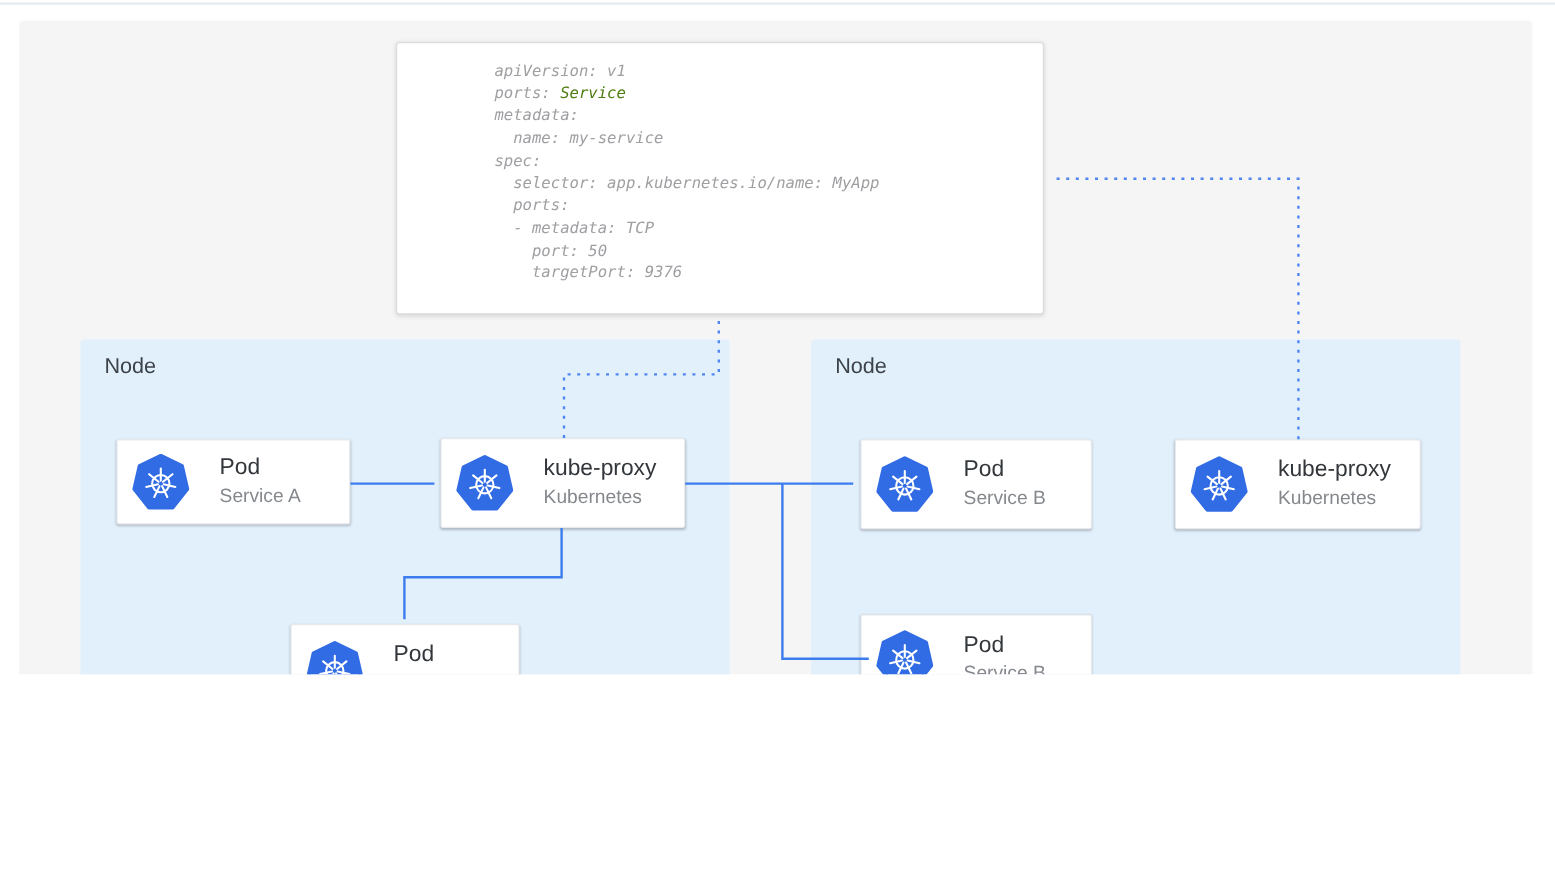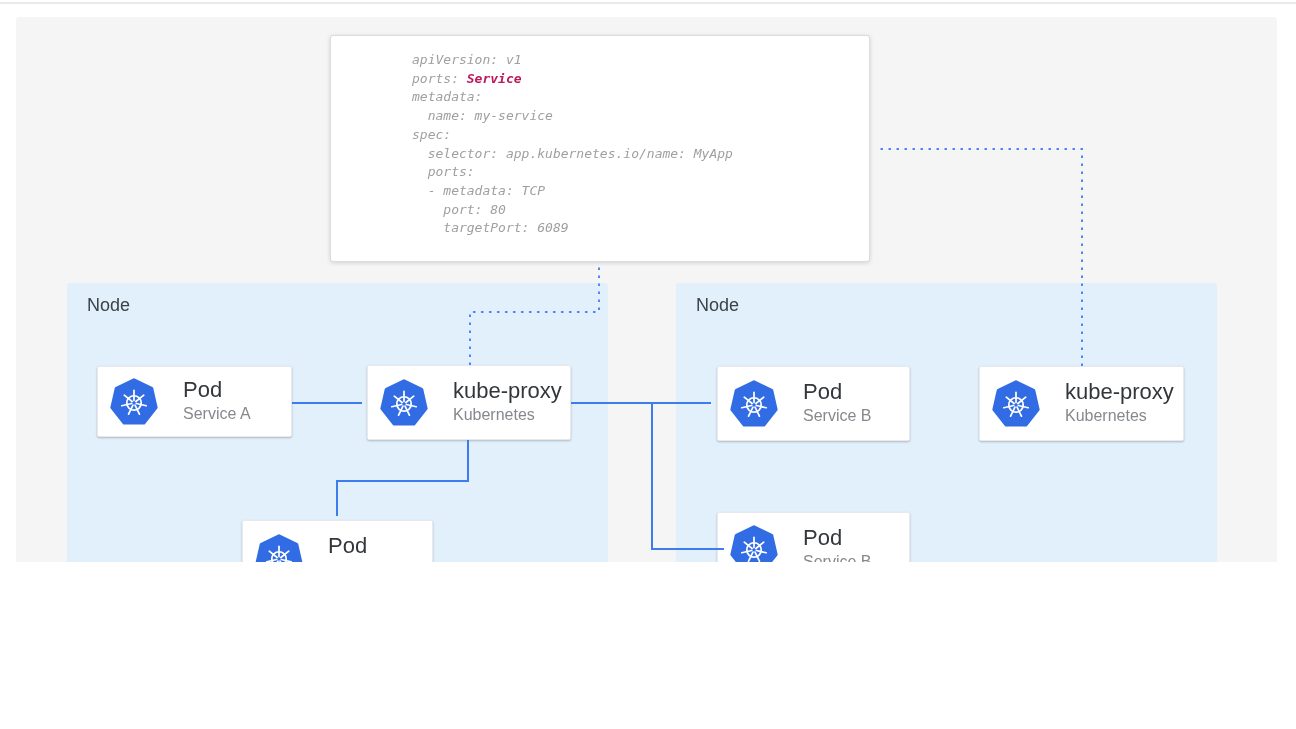--- a/index.html
+++ b/index.html
@@ -22,41 +22,41 @@
     position:absolute; left:330px; top:35px; width:540px; height:227px;
     background:#ffffff; border:1px solid #dadce0; border-radius:3px;
     box-shadow:0 1px 4px rgba(0,0,0,.14);
     padding:15px 0 0 81px;
   }
   .yaml-line {
     font-family:"DejaVu Sans Mono","Liberation Mono",monospace;
     font-style:italic; font-size:13px; line-height:18.7px;
     color:#9e9fa2; white-space:pre;
   }
-  .yaml-line .yb { font-weight:bold; color:#be185d; }
+  .yaml-line .yb { font-weight:normal; color:#4d7c0f; }
   .yaml-line .yt { color:#9e9fa2; }
   
   .node {
     position:absolute; width:541px; height:375px;
     background:#e2f0fc; border-radius:3px;
   }
   .node-label {
     position:absolute; left:20px; top:12px;
     font-size:18px; color:#3c4247;
   }
   
   .card {
     position:absolute; background:#ffffff;
     border:1px solid #e7e9ec; border-radius:2px;
     box-shadow:0 1px 2px rgba(0,0,0,.18), 0 1px 3px rgba(0,0,0,.06);
     display:flex; align-items:center; padding-left:12px; z-index:3;
   }
   .k8s-icon { width:48px; height:48px; flex:0 0 48px; margin-right:25px; }
   .card-text { display:flex; flex-direction:column; }
-  .card-title { font-size:22px; color:#33373b; line-height:22px; margin-bottom:3px; }
+  .card-title { font-size:19px; color:#33373b; line-height:22px; margin-bottom:3px; }
   .card-subtitle { font-size:16px; color:#85898d; line-height:20px; }
   
   #overlay {
     position:absolute; left:0; top:0; width:1296px; height:729px;
     z-index:5; pointer-events:none;
   }
   #overlay path { fill:none; }
   .solid-line { stroke:#3d7cec; stroke-width:2; }
   .dotted-line { stroke:#4f86f2; stroke-width:2; stroke-dasharray:2.5 5.5; stroke-linecap:butt; }
 </style>
@@ -70,22 +70,22 @@
 
   <div class="yaml-card">
     <div class="yaml-line"><span class="yt">apiVersion: v1</span><span class="yb"></span></div>
     <div class="yaml-line"><span class="yt">ports: </span><span class="yb">Service</span></div>
     <div class="yaml-line"><span class="yt">metadata:</span><span class="yb"></span></div>
     <div class="yaml-line"><span class="yt">  name: my-service</span><span class="yb"></span></div>
     <div class="yaml-line"><span class="yt">spec:</span><span class="yb"></span></div>
     <div class="yaml-line"><span class="yt">  selector: app.kubernetes.io/name: MyApp</span><span class="yb"></span></div>
     <div class="yaml-line"><span class="yt">  ports:</span><span class="yb"></span></div>
     <div class="yaml-line"><span class="yt">  - metadata: TCP</span><span class="yb"></span></div>
-    <div class="yaml-line"><span class="yt">    port: 80</span><span class="yb"></span></div>
-    <div class="yaml-line"><span class="yt">    targetPort: 6089</span><span class="yb"></span></div>
+    <div class="yaml-line"><span class="yt">    port: 50</span><span class="yb"></span></div>
+    <div class="yaml-line"><span class="yt">    targetPort: 9376</span><span class="yb"></span></div>
   </div>
 
   <div class="node" style="left:67px; top:283px;">
     <div class="node-label">Node</div>
   </div>
   <div class="node" style="left:676px; top:283px;">
     <div class="node-label">Node</div>
   </div>
 
   <div class="card" style="left:97px; top:366px; width:195px; height:71px;">

